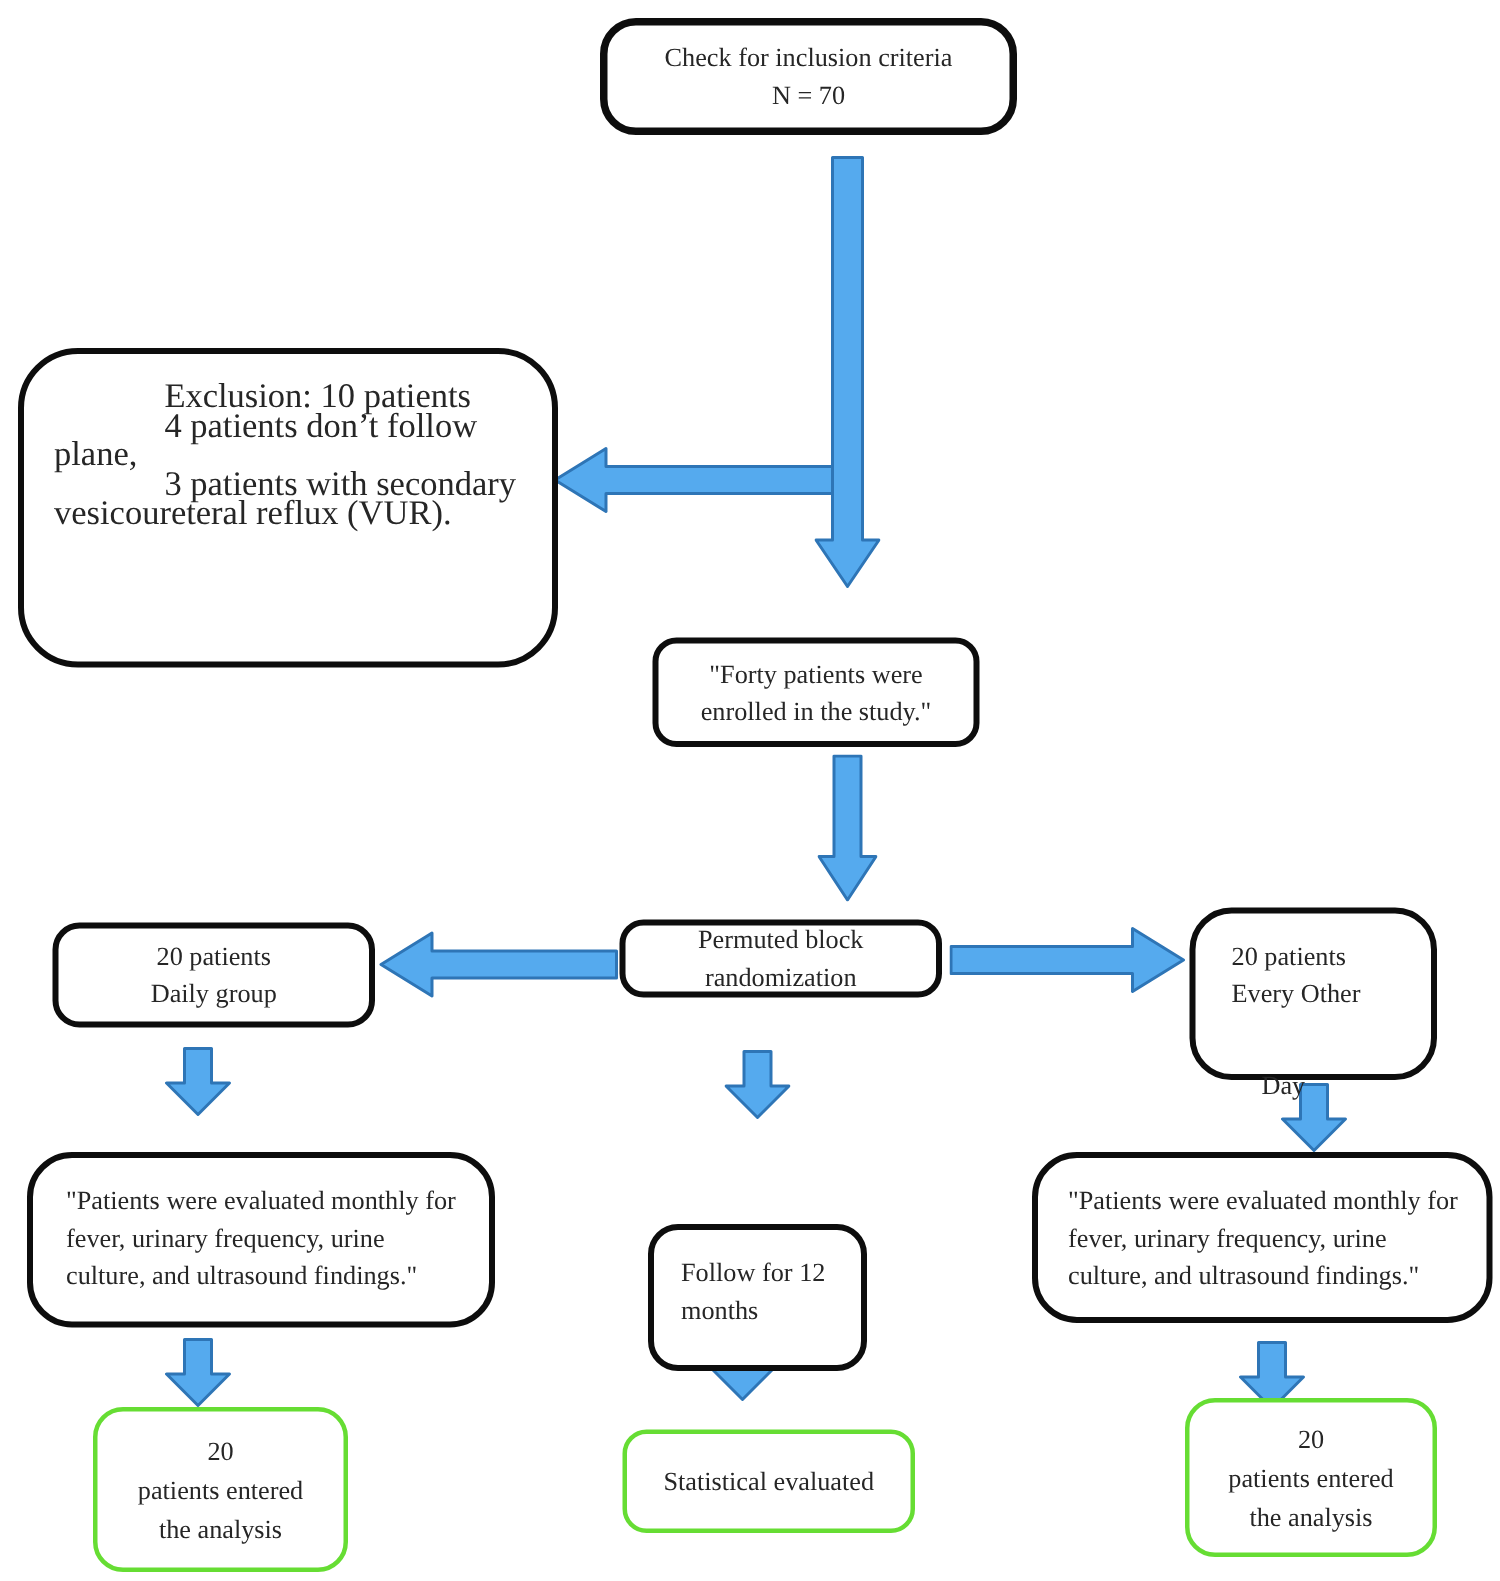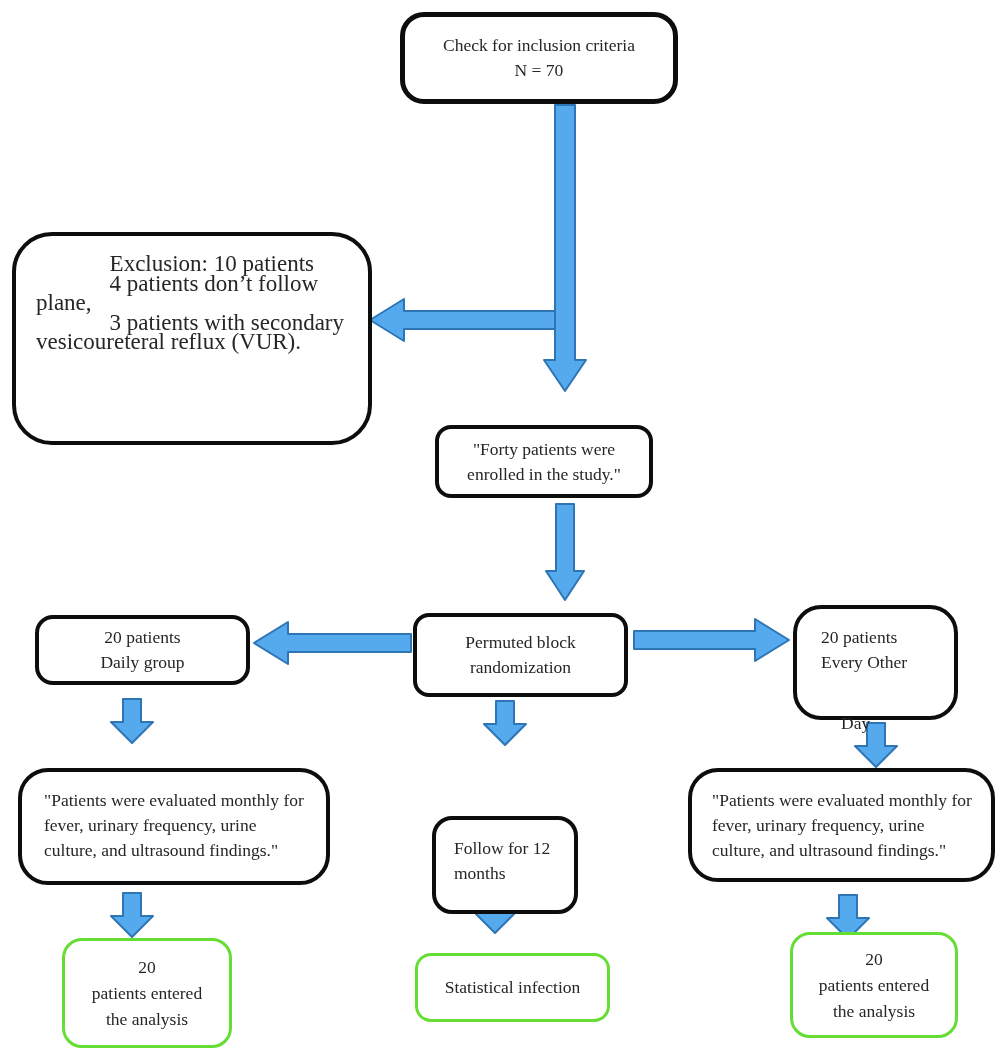--- a/index.html
+++ b/index.html
@@ -40,26 +40,26 @@
   }
   .line{display:block;}
   .arrow{position:absolute;}
   .arrow polygon{
     fill:var(--arrow-fill);
     stroke:var(--arrow-stroke);
     stroke-width:2;
     stroke-linejoin:round;
   }
   
-  #inclusion-box{left:400px;top:12px;width:278px;height:92px;border-radius:24px;border-width:5px;text-align:center;}
+  #inclusion-box{left:400px;top:12px;width:278px;height:78px;border-radius:24px;border-width:5px;text-align:center;}
   #exclusion-box{left:12px;top:232px;width:360px;height:213px;border-radius:40px;padding:18px 16px 0 20px;line-height:19.5px;font-size:23px;}
   #exclusion-box p{text-indent:3.2em;}
   #enrolled-box{left:435px;top:425px;width:218px;height:73px;border-radius:16px;padding:4px 14px;}
   #daily-box{left:35px;top:615px;width:215px;height:70px;border-radius:18px;}
-  #rand-box{left:413px;top:613px;width:215px;height:84px;border-radius:16px;text-align:right;}
+  #rand-box{left:413px;top:613px;width:215px;height:52px;border-radius:16px;text-align:right;}
   #eod-box{left:793px;top:605px;width:165px;height:115px;border-radius:28px;padding:16px 10px 0 24px;}
   #eod-box .indent-1{padding-left:20px;margin-top:36px;}
   #eval-left-box{left:18px;top:768px;width:312px;height:117px;border-radius:30px;padding:16px 14px 0 22px;}
   #follow-box{left:432px;top:816px;width:146px;height:98px;border-radius:20px;padding:16px 8px 0 18px;}
   #eval-right-box{left:688px;top:768px;width:307px;height:114px;border-radius:30px;padding:16px 10px 0 20px;}
   #analysis-left-box{left:62px;top:938px;width:170px;height:110px;border-radius:20px;line-height:26px;}
   #stat-box{left:415px;top:953px;width:195px;height:69px;border-radius:16px;}
   #analysis-right-box{left:790px;top:932px;width:168px;height:106px;border-radius:20px;line-height:26px;}
 </style>
 </head>
@@ -154,21 +154,21 @@
     <span>"Patients were evaluated monthly for fever, urinary frequency, urine culture, and ultrasound findings."</span>
   </div>
 
   <div class="box green center" id="analysis-left-box">
     <span class="line">20</span>
     <span class="line">patients entered</span>
     <span class="line">the analysis</span>
   </div>
 
   <div class="box green center" id="stat-box">
-    <span>Statistical infection</span>
+    <span>Statistical evaluated</span>
   </div>
 
   <div class="box green center" id="analysis-right-box">
     <span class="line">20</span>
     <span class="line">patients entered</span>
     <span class="line">the analysis</span>
   </div>
 
 </div>
 

